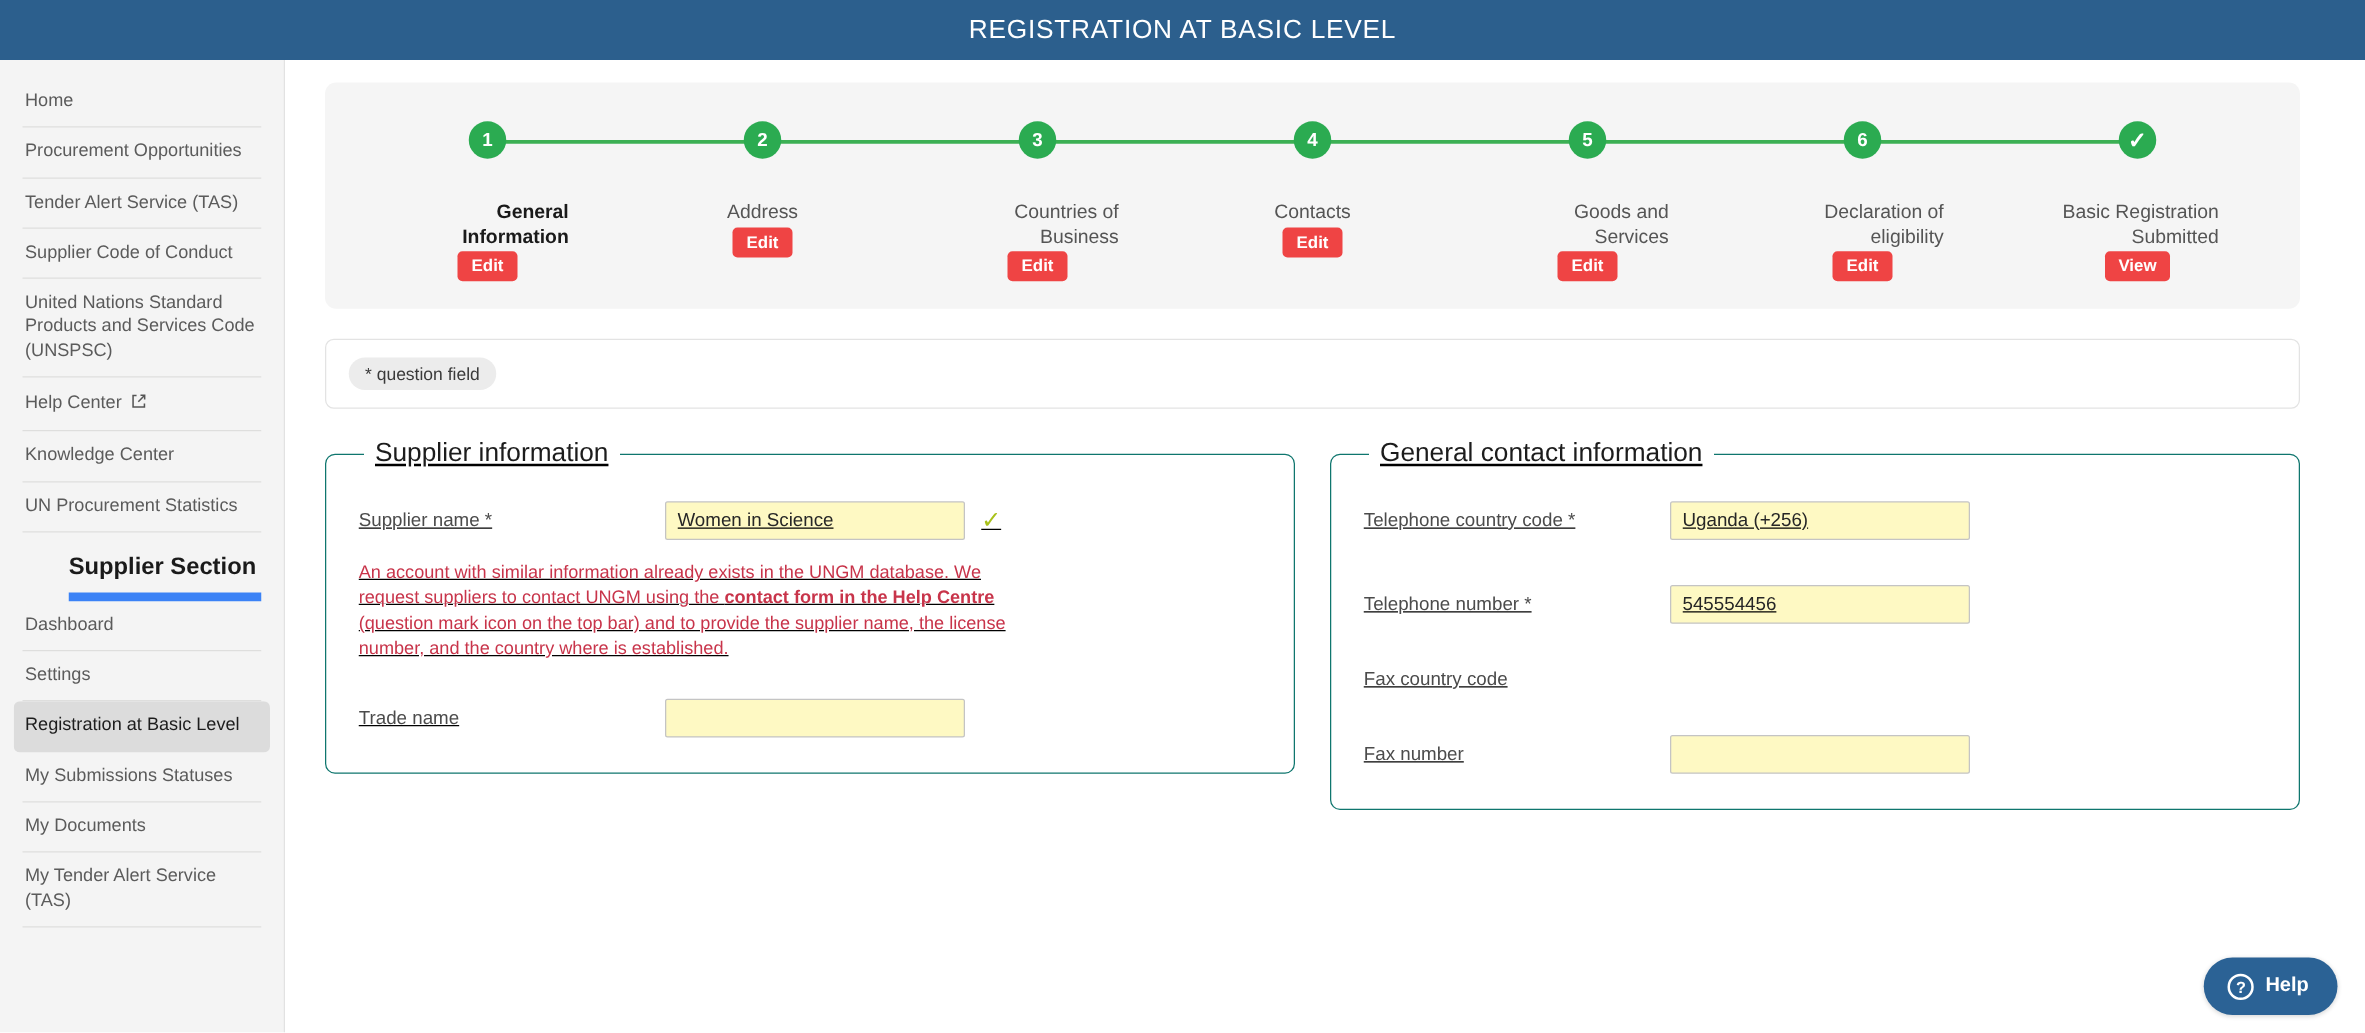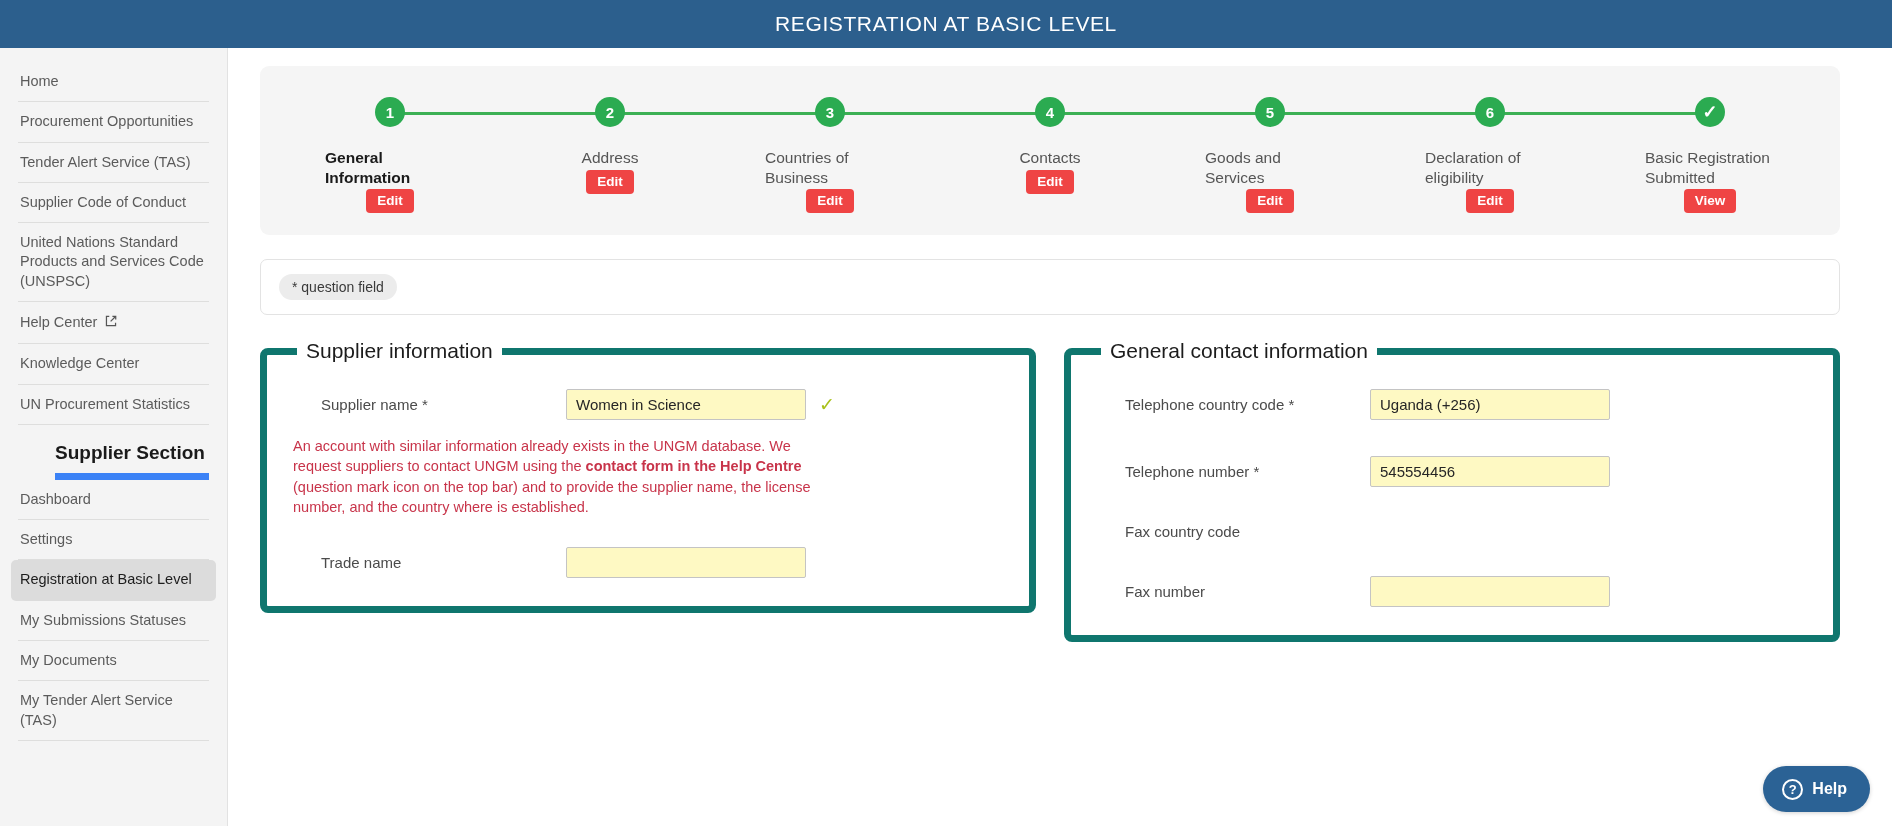--- a/index.html
+++ b/index.html
@@ -126,25 +126,25 @@
     font-size: 15px;
     font-weight: 700;
     display: flex;
     align-items: center;
     justify-content: center;
     position: relative;
     z-index: 2;
   }
   .step-circle.check { font-size: 18px; }
   .step-label {
-    margin-top: 16px;
+    margin-top: 28px;
     font-size: 15.5px;
     line-height: 1.26;
     color: #555555;
-    text-align: left;
+    text-align: right;
     max-width: 130px;
   }
   .step-label.current {
     font-weight: 700;
     color: #1a1a1a;
   }
   .step-btn {
     margin-top: 2px;
     background: #ef4444;
     color: #ffffff;
@@ -174,39 +174,39 @@
   }
 
   
   .form-columns {
     display: flex;
     gap: 28px;
   }
   .col { flex: 1; min-width: 0; }
 
   fieldset.panel {
-    border: 7px solid #0f766e;
+    border: 1px solid #0f766e;
     border-radius: 8px;
     padding: 26px 26px 28px 26px;
     margin: 0;
     min-width: 0;
+    text-decoration: underline;
   }
   fieldset.panel > legend {
     font-size: 21px;
     color: #1c1c1c;
     padding: 0 9px;
     margin-left: 4px;
     font-weight: 400;
   }
 
   .field-row {
     display: flex;
     align-items: center;
     margin-bottom: 36px;
-    margin-left: 28px;
   }
   .field-row:last-child { margin-bottom: 0; }
   .field-label {
     width: 245px;
     min-width: 245px;
     font-size: 15px;
     color: #4b4b4b;
   }
   .field-input {
     width: 240px;

